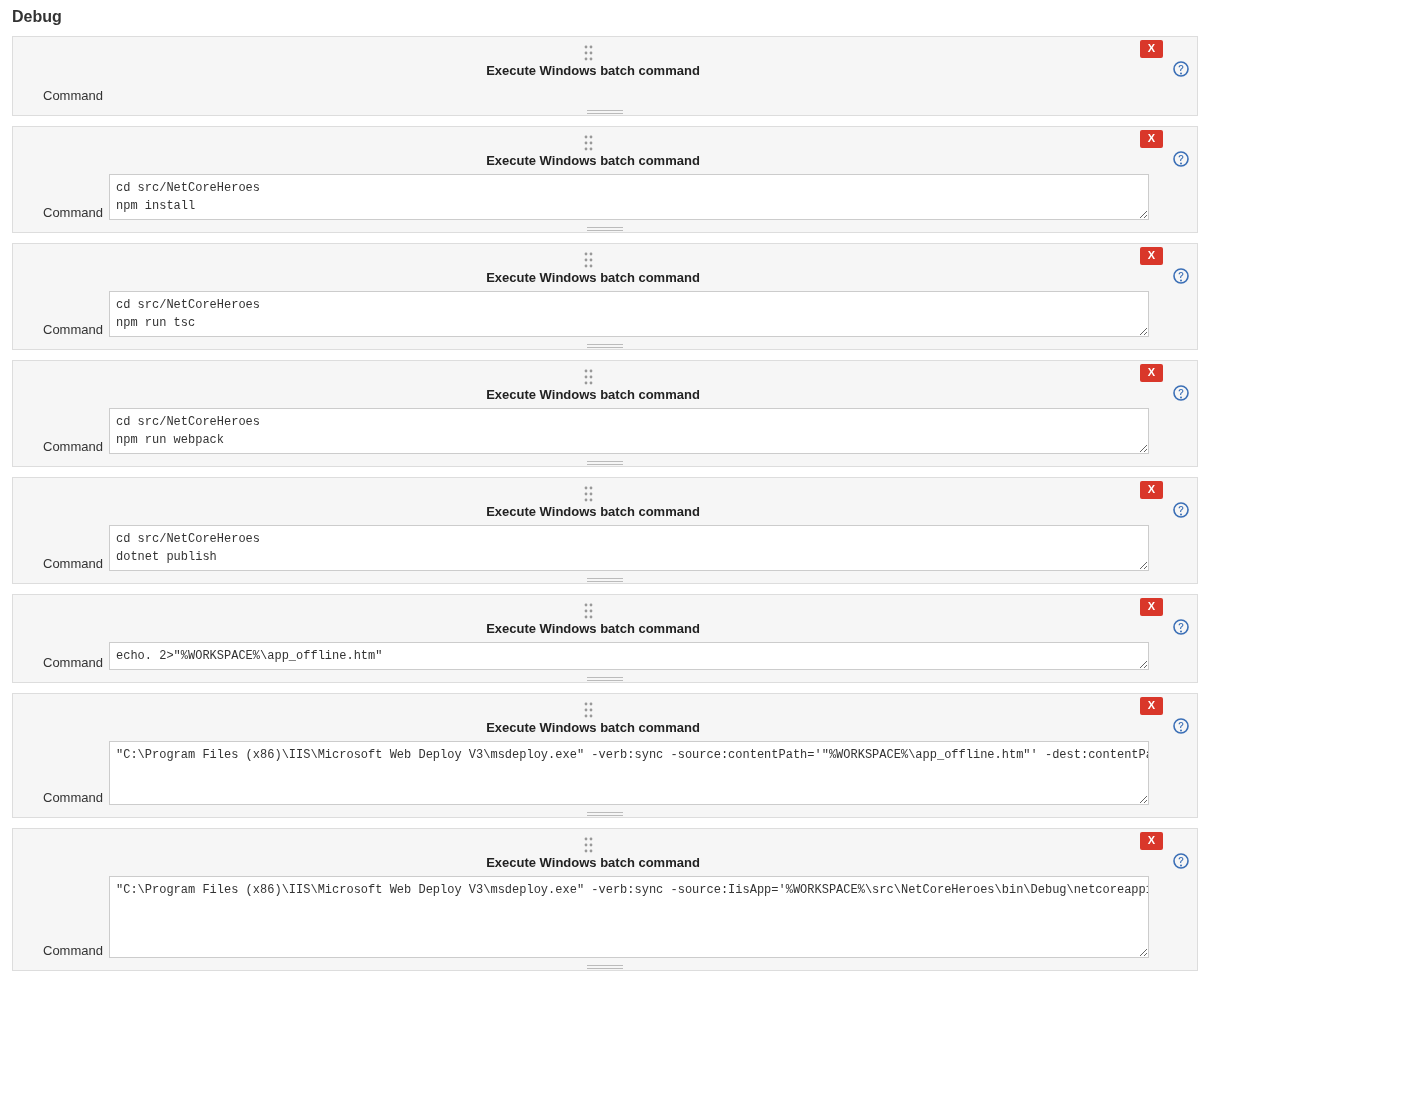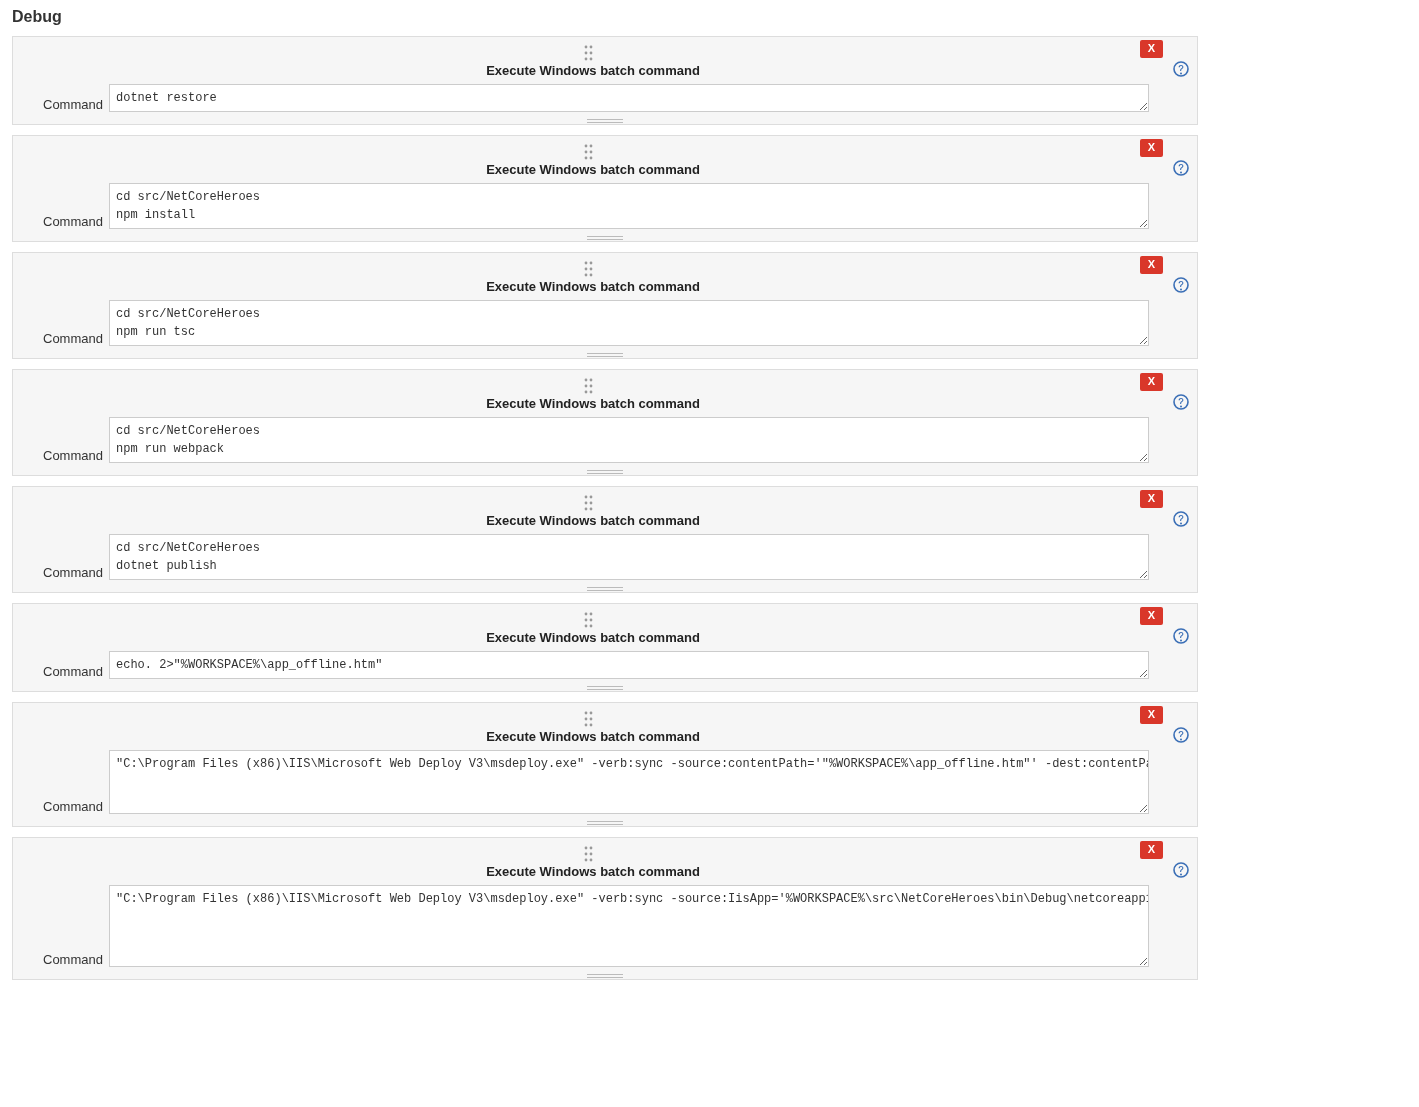--- a/index.html
+++ b/index.html
@@ -124,21 +124,20 @@
         <button class="delete-btn">X</button>
         <span class="help-icon">
           <svg width="16" height="16" viewBox="0 0 16 16">
   <circle cx="8" cy="8" r="7" fill="none" stroke="#3b6fb6" stroke-width="1.6"></circle>
   <path d="M5.6 6.2c0-1.3 1.1-2.2 2.4-2.2 1.3 0 2.4.9 2.4 2.1 0 .9-.5 1.4-1.3 2-0.7.5-.9.8-.9 1.6v.3H7.1v-.4c0-1.1.4-1.7 1.3-2.3.6-.4.9-.7.9-1.2 0-.6-.5-1-1.2-1-.7 0-1.2.5-1.2 1.1H5.6z" fill="#3b6fb6"></path>
   <circle cx="8" cy="12.4" r="1" fill="#3b6fb6"></circle>
           </svg>
         </span>
         <div class="row">
           <div class="row-label">Command</div>
-          <textarea class="cmd" rows="1" style="">dotnet restore</textarea>
         </div>
         <div class="expand-grip">
           <span></span>
         </div>
       </div>
       <div class="step">
         <div class="step-head">
           <span class="drag-handle">
             <svg width="10" height="16" viewBox="0 0 10 16">
   <g fill="#999">

